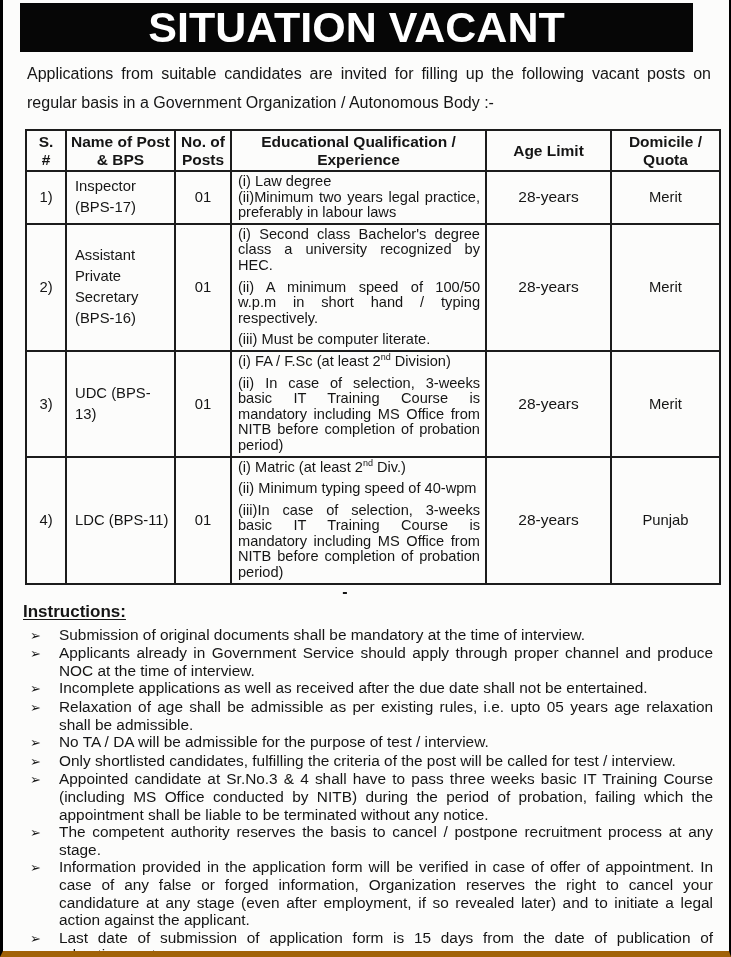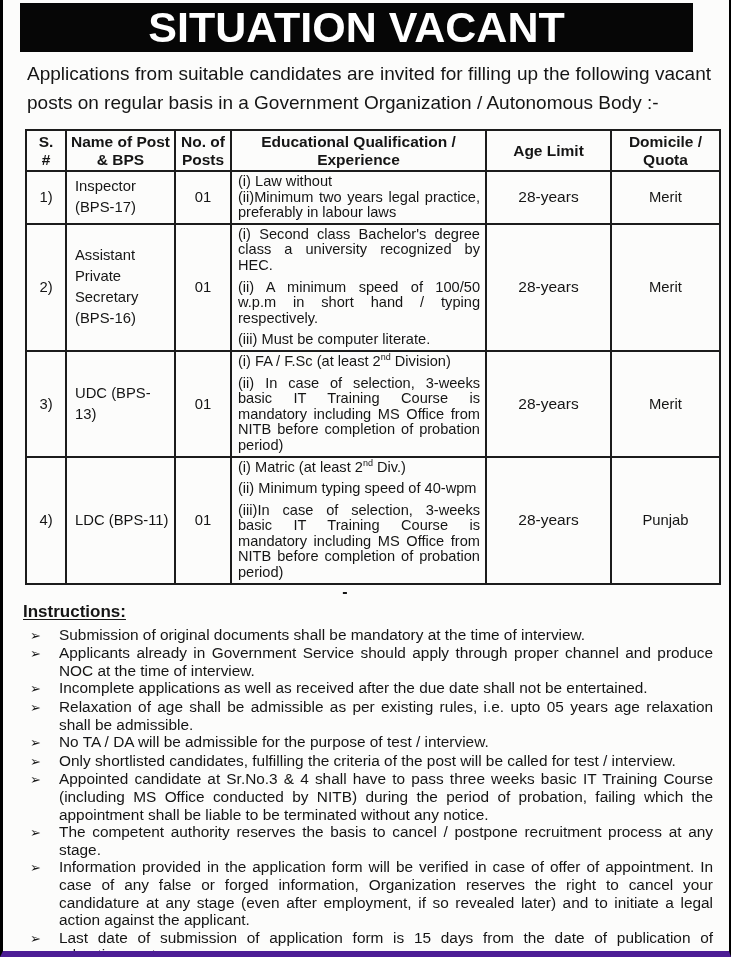--- a/index.html
+++ b/index.html
@@ -3,36 +3,36 @@
 <meta charset="utf-8">
 <style>
   html,body{margin:0;padding:0;background:#ffffff;}
   .page{
     position:relative;
     width:731px;height:957px;
     box-sizing:border-box;
     background:#fcfcfb;
     border-left:3px solid #000;
     border-right:2px solid #000;
-    border-bottom:6px solid #4c1d95;
+    border-bottom:6px solid #a16207;
     overflow:hidden;
     font-family:"Liberation Sans",sans-serif;
     color:#151515;
   }
   .banner{
     margin:3px 36px 0 17px;
     height:49px;
     background:#060606;
     color:#ffffff;
     display:flex;align-items:center;justify-content:center;
     font-weight:bold;font-size:43px;letter-spacing:0px;
   }
   .intro{
     margin:8px 18px 0 24px;
-    font-size:19px;line-height:28.5px;
+    font-size:16px;line-height:28.5px;
     text-align:justify;
   }
   table.vtable{
     margin:12px 0 0 22px;
     width:694px;
     border-collapse:collapse;
     table-layout:fixed;
   }
   .vtable th,.vtable td{border:2px solid #1c1c1c;}
   .vtable th{
@@ -107,21 +107,21 @@
           <th>Domicile /
 Quota</th>
         </tr>
     </thead>
     <tbody>
         <tr>
           <td class="c-sn">1)</td>
           <td class="c-post">Inspector (BPS-17)</td>
           <td class="c-num">01</td>
           <td class="c-qual">
-            <div class="qline">(i) Law without</div>
+            <div class="qline">(i) Law degree</div>
             <div class="qline">(ii)Minimum two years legal practice, preferably in labour laws</div>
           </td>
           <td class="c-age">28-years</td>
           <td class="c-dom">Merit</td>
         </tr>
         <tr>
           <td class="c-sn">2)</td>
           <td class="c-post">Assistant Private Secretary (BPS-16)</td>
           <td class="c-num">01</td>
           <td class="c-qual">

